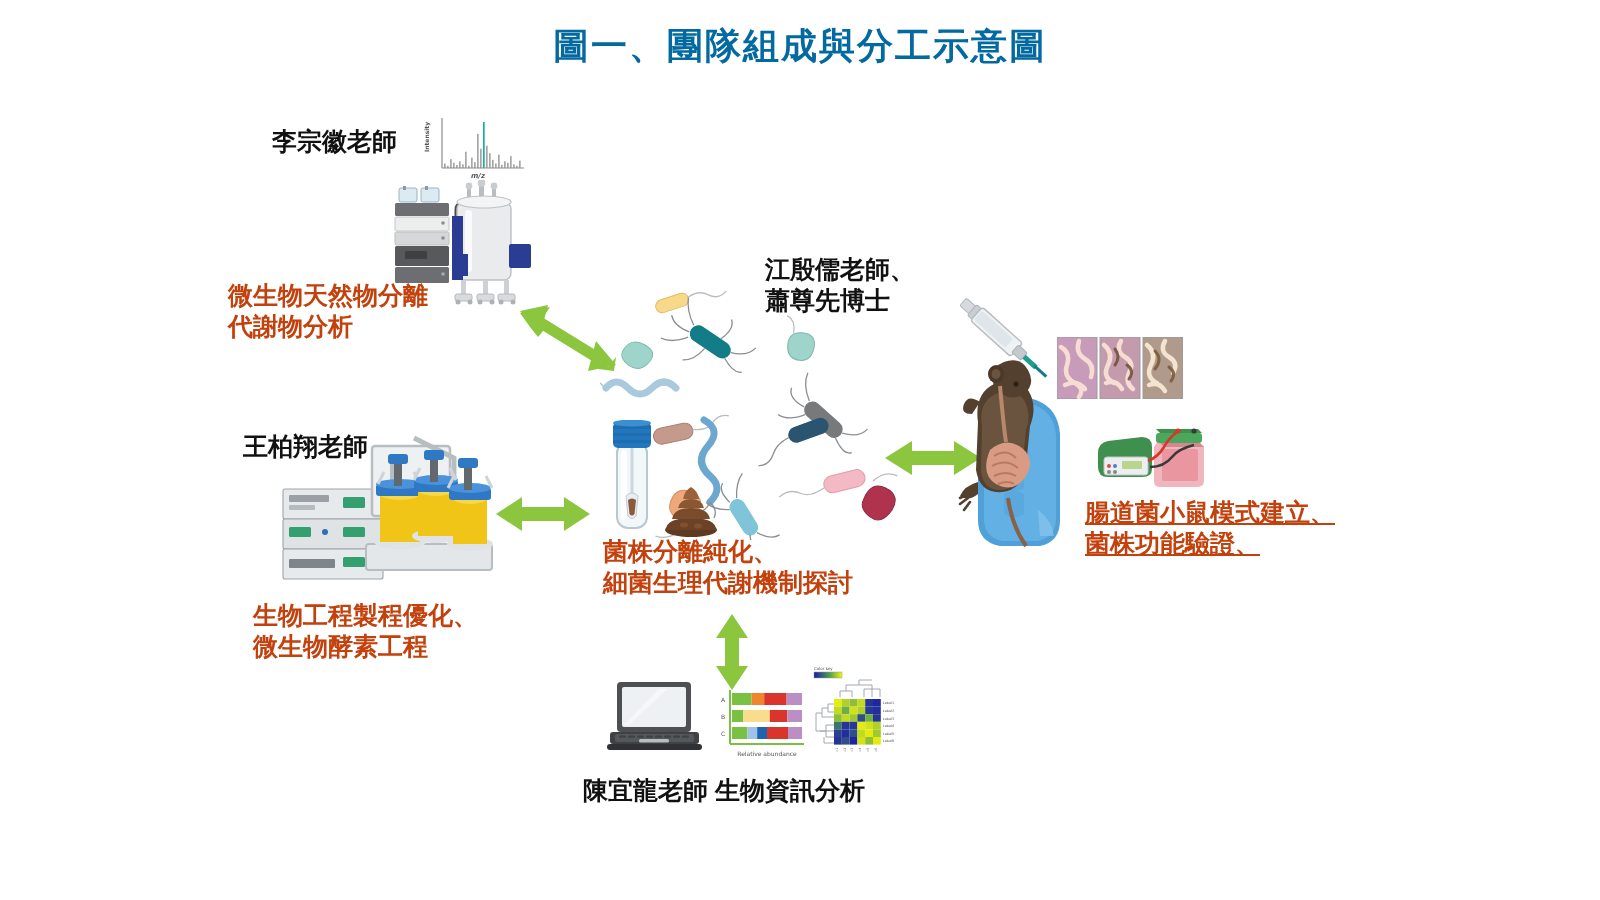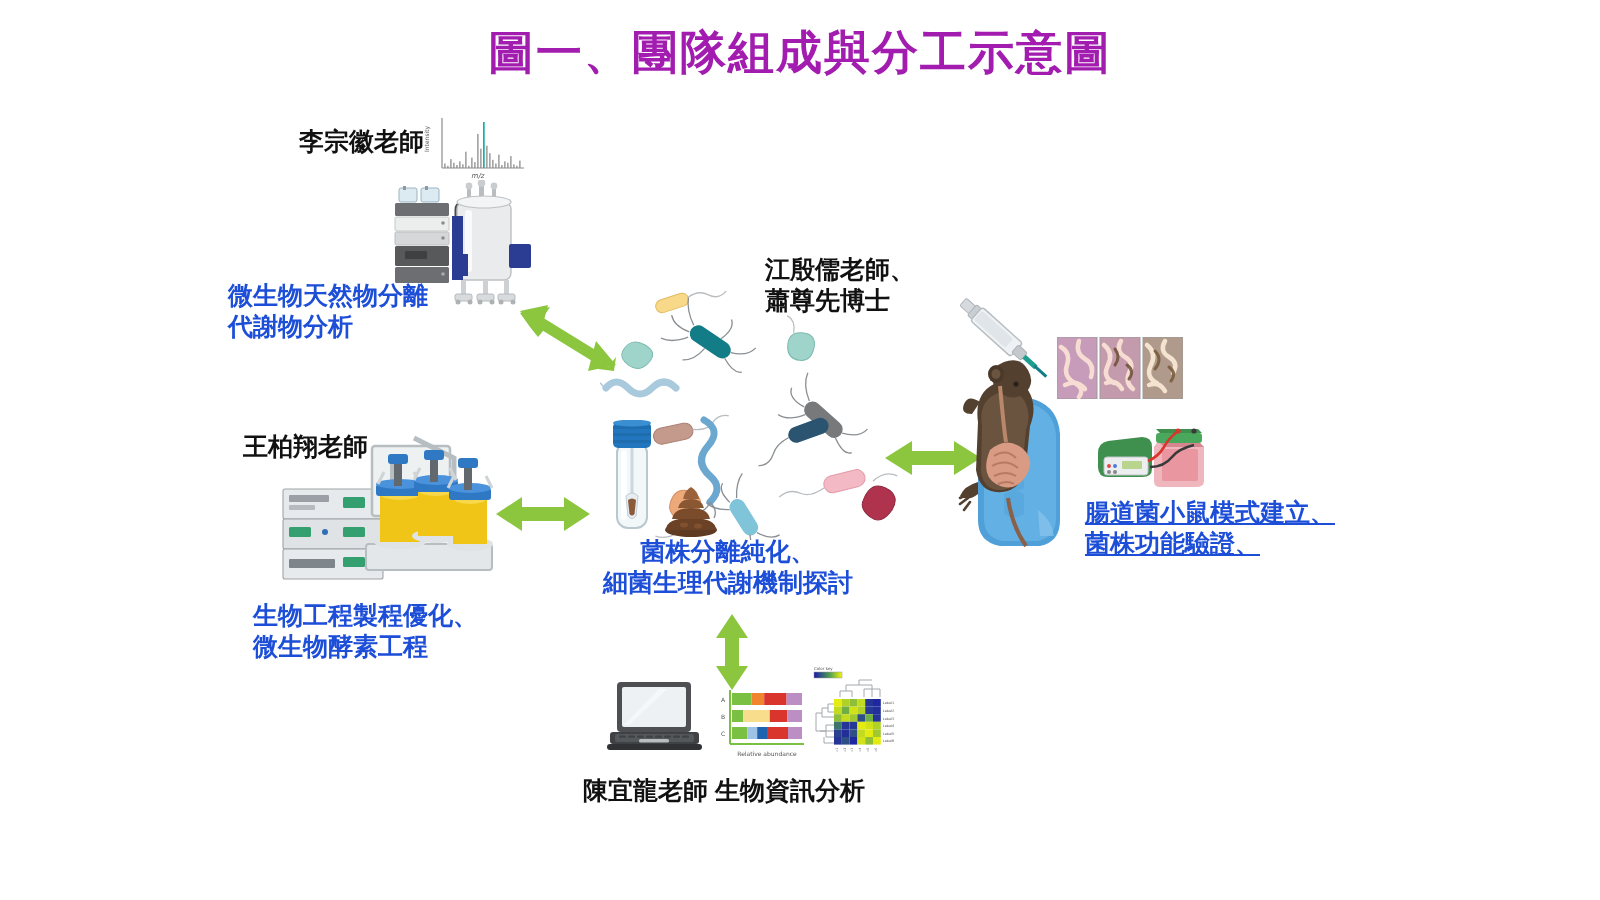--- a/index.html
+++ b/index.html
@@ -5,46 +5,46 @@
   html,body{margin:0;padding:0;}
   body{
     width:1600px;height:900px;background:#ffffff;overflow:hidden;
     font-family:"Liberation Sans","DejaVu Sans",sans-serif;
     color:#111;
   }
   #stage{position:relative;width:1600px;height:900px;}
 
   .title{
     position:absolute;left:0;top:22px;width:1600px;text-align:center;
-    font-size:46px;font-weight:700;letter-spacing:2px;color:#a21caf;
+    font-size:36px;font-weight:700;letter-spacing:2px;color:#0369a1;
   }
 
-  .label{position:absolute;font-size:25px;font-weight:700;line-height:1.25;color:#1d4ed8;white-space:pre-line;}
+  .label{position:absolute;font-size:25px;font-weight:700;line-height:1.25;color:#c2410c;white-space:pre-line;}
   .name{position:absolute;font-size:25px;font-weight:700;line-height:1.25;color:#111;white-space:pre-line;}
 
   
   .arrow{position:absolute;}
   .arrow svg{display:block;overflow:visible;}
 
   
   .art{position:absolute;}
   .art svg{display:block;}
 </style>
 </head>
 <body>
 
 <div id="stage">
 
   <div class="title">圖一、團隊組成與分工示意圖</div>
 
-  <div class="name" style="left:272px;top:126px;margin-left:27px;">李宗徽老師</div>
+  <div class="name" style="left:272px;top:126px;">李宗徽老師</div>
   <div class="label" style="left:228px;top:280px;">微生物天然物分離
 代謝物分析</div>
 
-  <div class="art" style="left:418px;top:112px;">
+  <div class="art" style="left:418px;top:112px;font-weight:bold;">
     <svg width="110" height="68" viewBox="0 0 110 68">
       <g id="ms-bars">
           <rect x="26.0" y="51.5" width="1.7" height="4.5" fill="#a7a7a7"></rect>
           <rect x="29.0" y="53.8" width="1.7" height="2.2" fill="#a7a7a7"></rect>
           <rect x="32.0" y="47.1" width="1.7" height="8.9" fill="#a7a7a7"></rect>
           <rect x="35.0" y="50.8" width="1.7" height="5.2" fill="#a7a7a7"></rect>
           <rect x="38.0" y="53.0" width="1.7" height="3.0" fill="#a7a7a7"></rect>
           <rect x="41.0" y="49.3" width="1.7" height="6.7" fill="#a7a7a7"></rect>
           <rect x="44.0" y="52.3" width="1.7" height="3.7" fill="#a7a7a7"></rect>
           <rect x="47.0" y="39.7" width="1.7" height="16.3" fill="#a7a7a7"></rect>
@@ -199,21 +199,21 @@
   </div>
 
   <div class="arrow" style="left:496px;top:493px;">
     <svg width="94" height="42" viewBox="0 0 94 42">
       <polygon fill="#8CC63F" points="0,21 26,4 26,14 68,14 68,4 94,21 68,38 68,28 26,28 26,38"></polygon>
     </svg>
   </div>
 
   <div class="name" style="left:765px;top:254px;">江殷儒老師、
 蕭尊先博士</div>
-  <div class="label" style="left:603px;top:536px;text-align:center;">菌株分離純化、
+  <div class="label" style="left:603px;top:536px;">菌株分離純化、
 細菌生理代謝機制探討</div>
 
   <div class="art" style="left:600px;top:280px;">
     <svg width="300" height="260" viewBox="0 0 300 260">
       <defs>
         <g id="flag">
             <path d="M0 0 q6 -6 12 0 q6 6 12 0" stroke="#8a8f93" stroke-width="1.4" fill="none"></path>
           </g>
       </defs>
 

